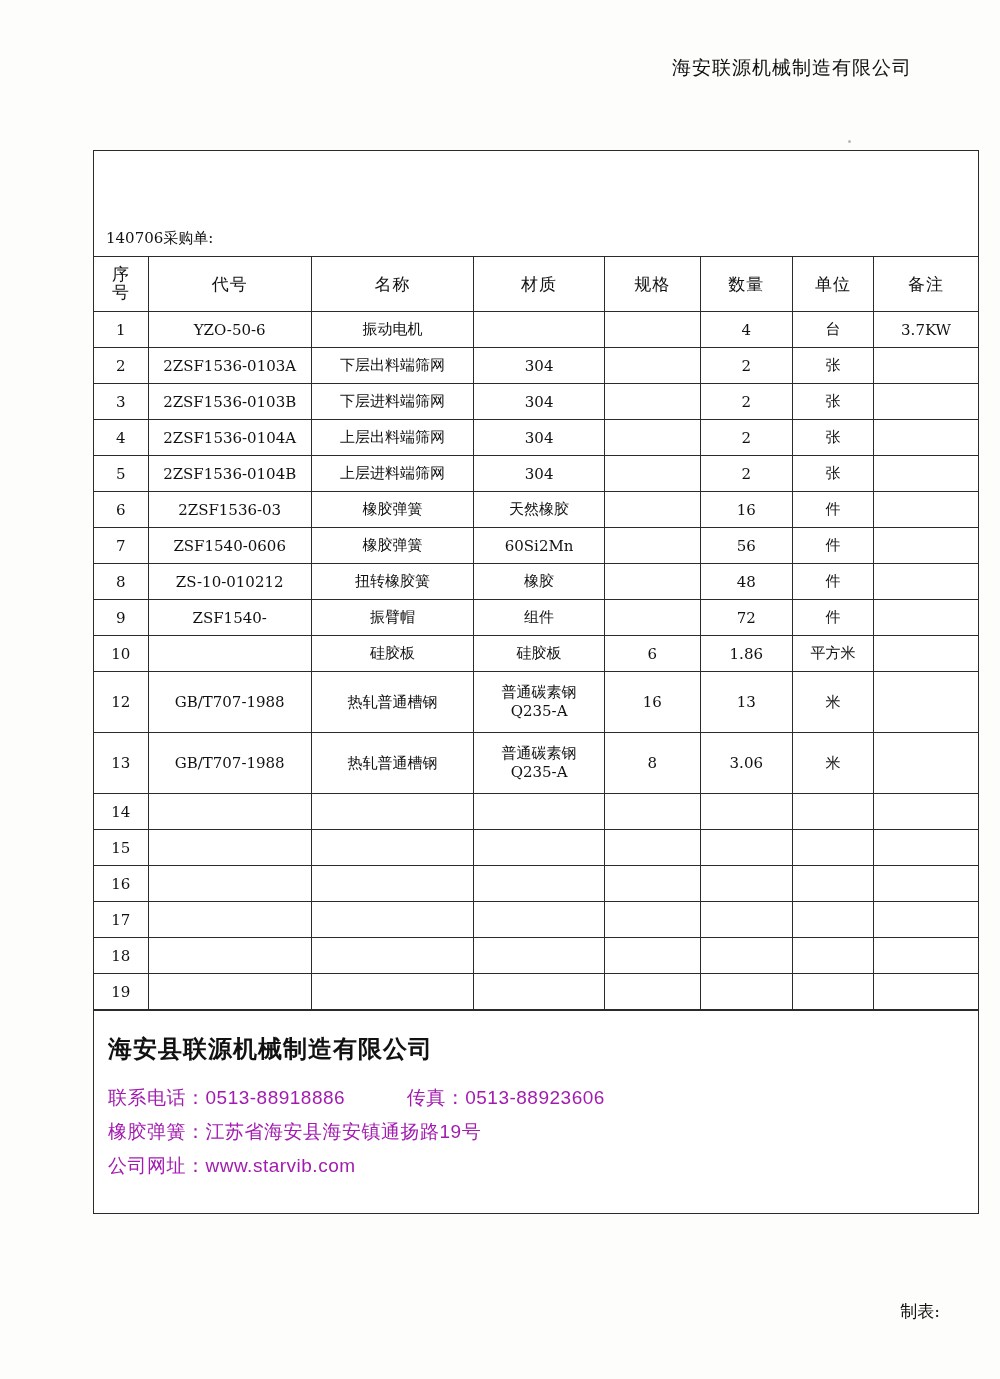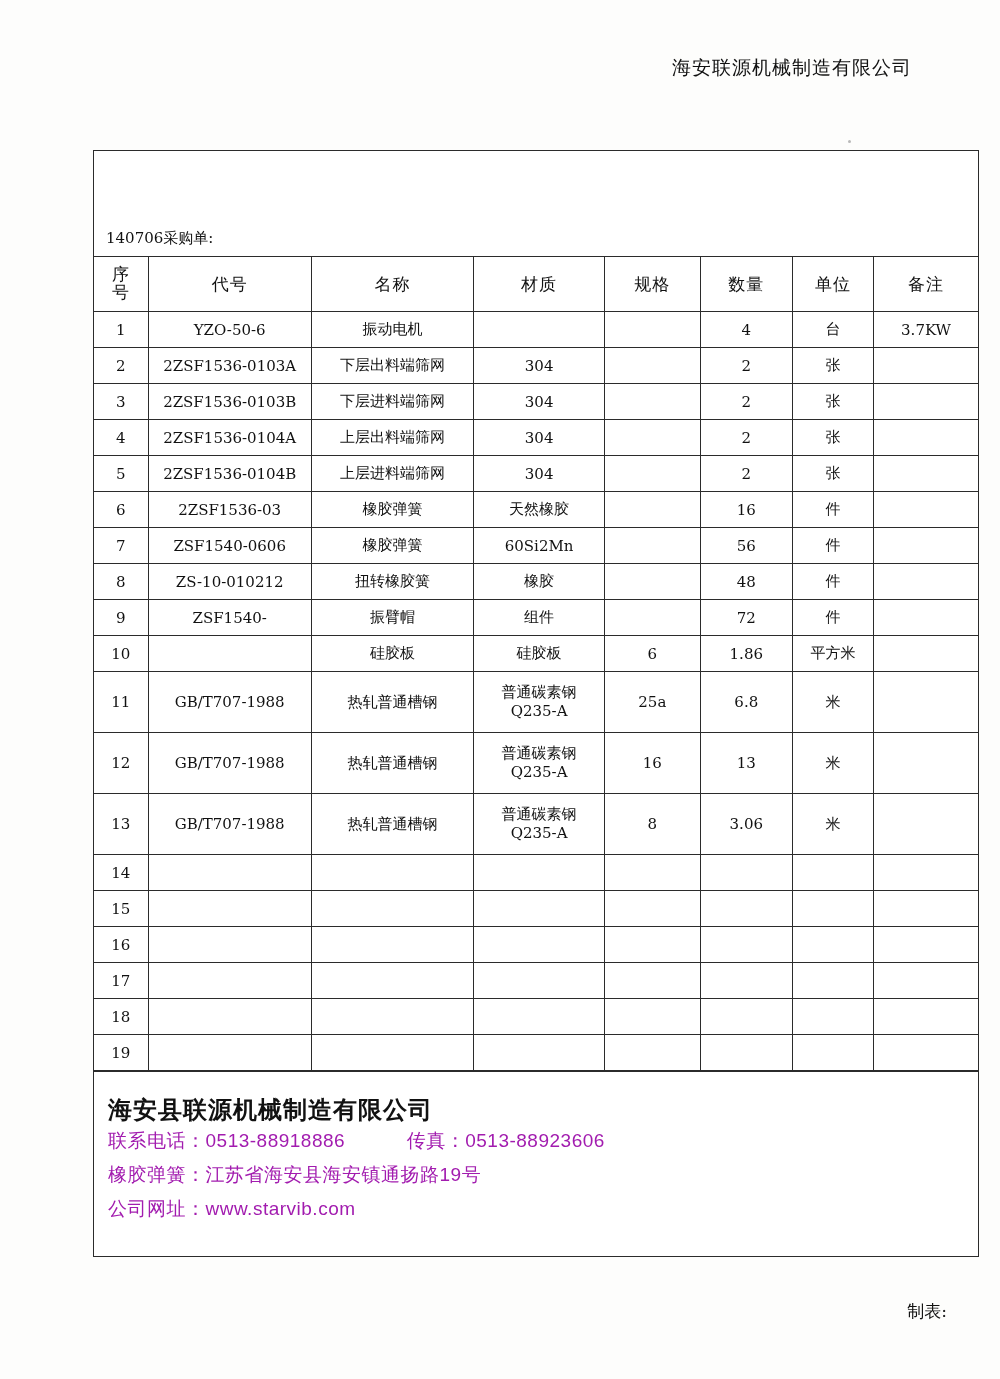--- a/index.html
+++ b/index.html
@@ -97,21 +97,21 @@
     line-height: 1.25;
   }
   .footer-block {
     padding: 22px 0 26px 14px;
     border-top: 1px solid #2b2b2b;
   }
   .footer-title {
     font-size: 24px;
     font-weight: bold;
     font-family: "DejaVu Serif", serif;
-    margin-bottom: 2px;
+    margin-bottom: 20px;
     color: #111;
     letter-spacing: 1px;
   }
   .footer-line {
     font-size: 19px;
     font-family: Liberation Sans, sans-serif;
     margin-bottom: 8px;
     color: #a21caf;
     letter-spacing: 0.5px;
   }
@@ -131,21 +131,21 @@
     left: 0;
     right: 0;
     text-align: center;
     font-size: 18px;
     font-family: "DejaVu Serif", serif;
     letter-spacing: 2px;
     color: #111;
   }
   .maker {
     position: absolute;
-    right: 53px;
+    right: 60px;
     font-size: 17px;
     font-family: "DejaVu Serif", serif;
     color: #111;
   }
   .speck {
     position: absolute;
     width: 3px;
     height: 3px;
     background: #b9b9b9;
     border-radius: 50%;
@@ -285,33 +285,20 @@
             <td>10</td>
             <td></td>
             <td>硅胶板</td>
             <td>硅胶板</td>
             <td>6</td>
             <td>1.86</td>
             <td>平方米</td>
             <td></td>
           </tr>
           <tr>
-            <td class="tall">11</td>
-            <td class="tall">GB/T707-1988</td>
-            <td class="tall">热轧普通槽钢</td>
-            <td class="tall two-line">
-              <div>普通碳素钢</div>
-              <div>Q235-A</div>
-            </td>
-            <td class="tall">25a</td>
-            <td class="tall">6.8</td>
-            <td class="tall">米</td>
-            <td class="tall"></td>
-          </tr>
-          <tr>
             <td class="tall">12</td>
             <td class="tall">GB/T707-1988</td>
             <td class="tall">热轧普通槽钢</td>
             <td class="tall two-line">
               <div>普通碳素钢</div>
               <div>Q235-A</div>
             </td>
             <td class="tall">16</td>
             <td class="tall">13</td>
             <td class="tall">米</td>

